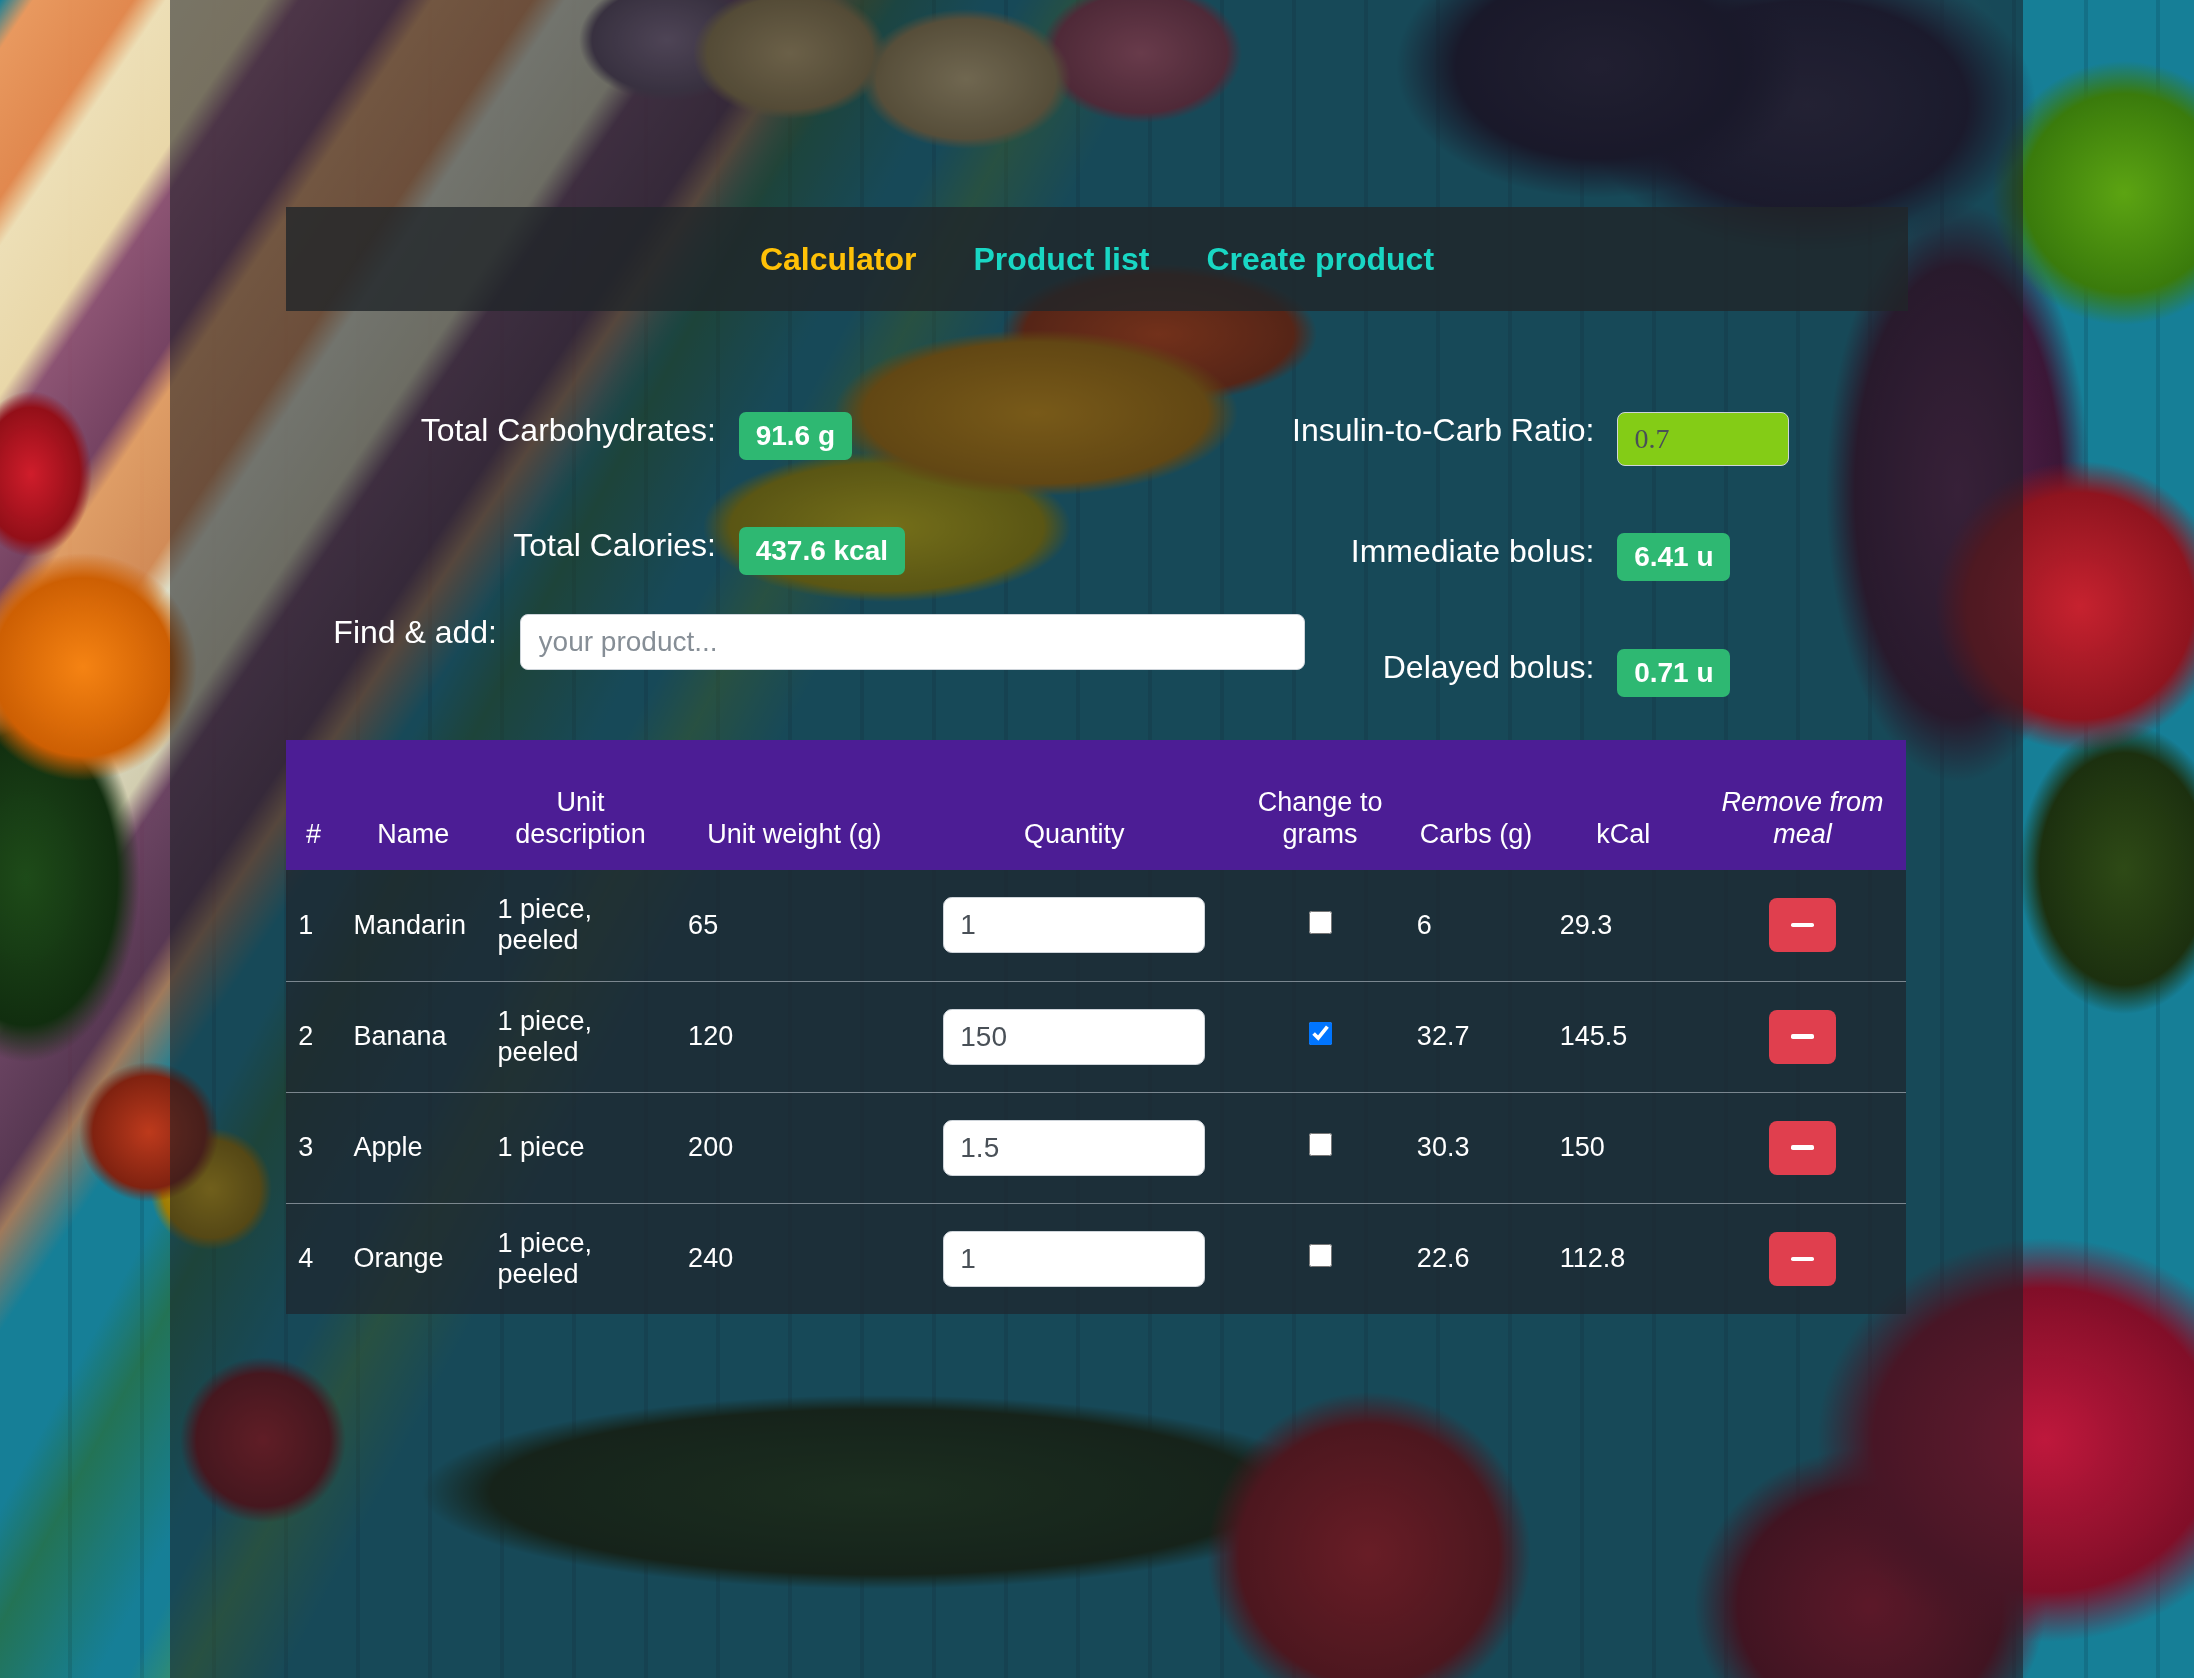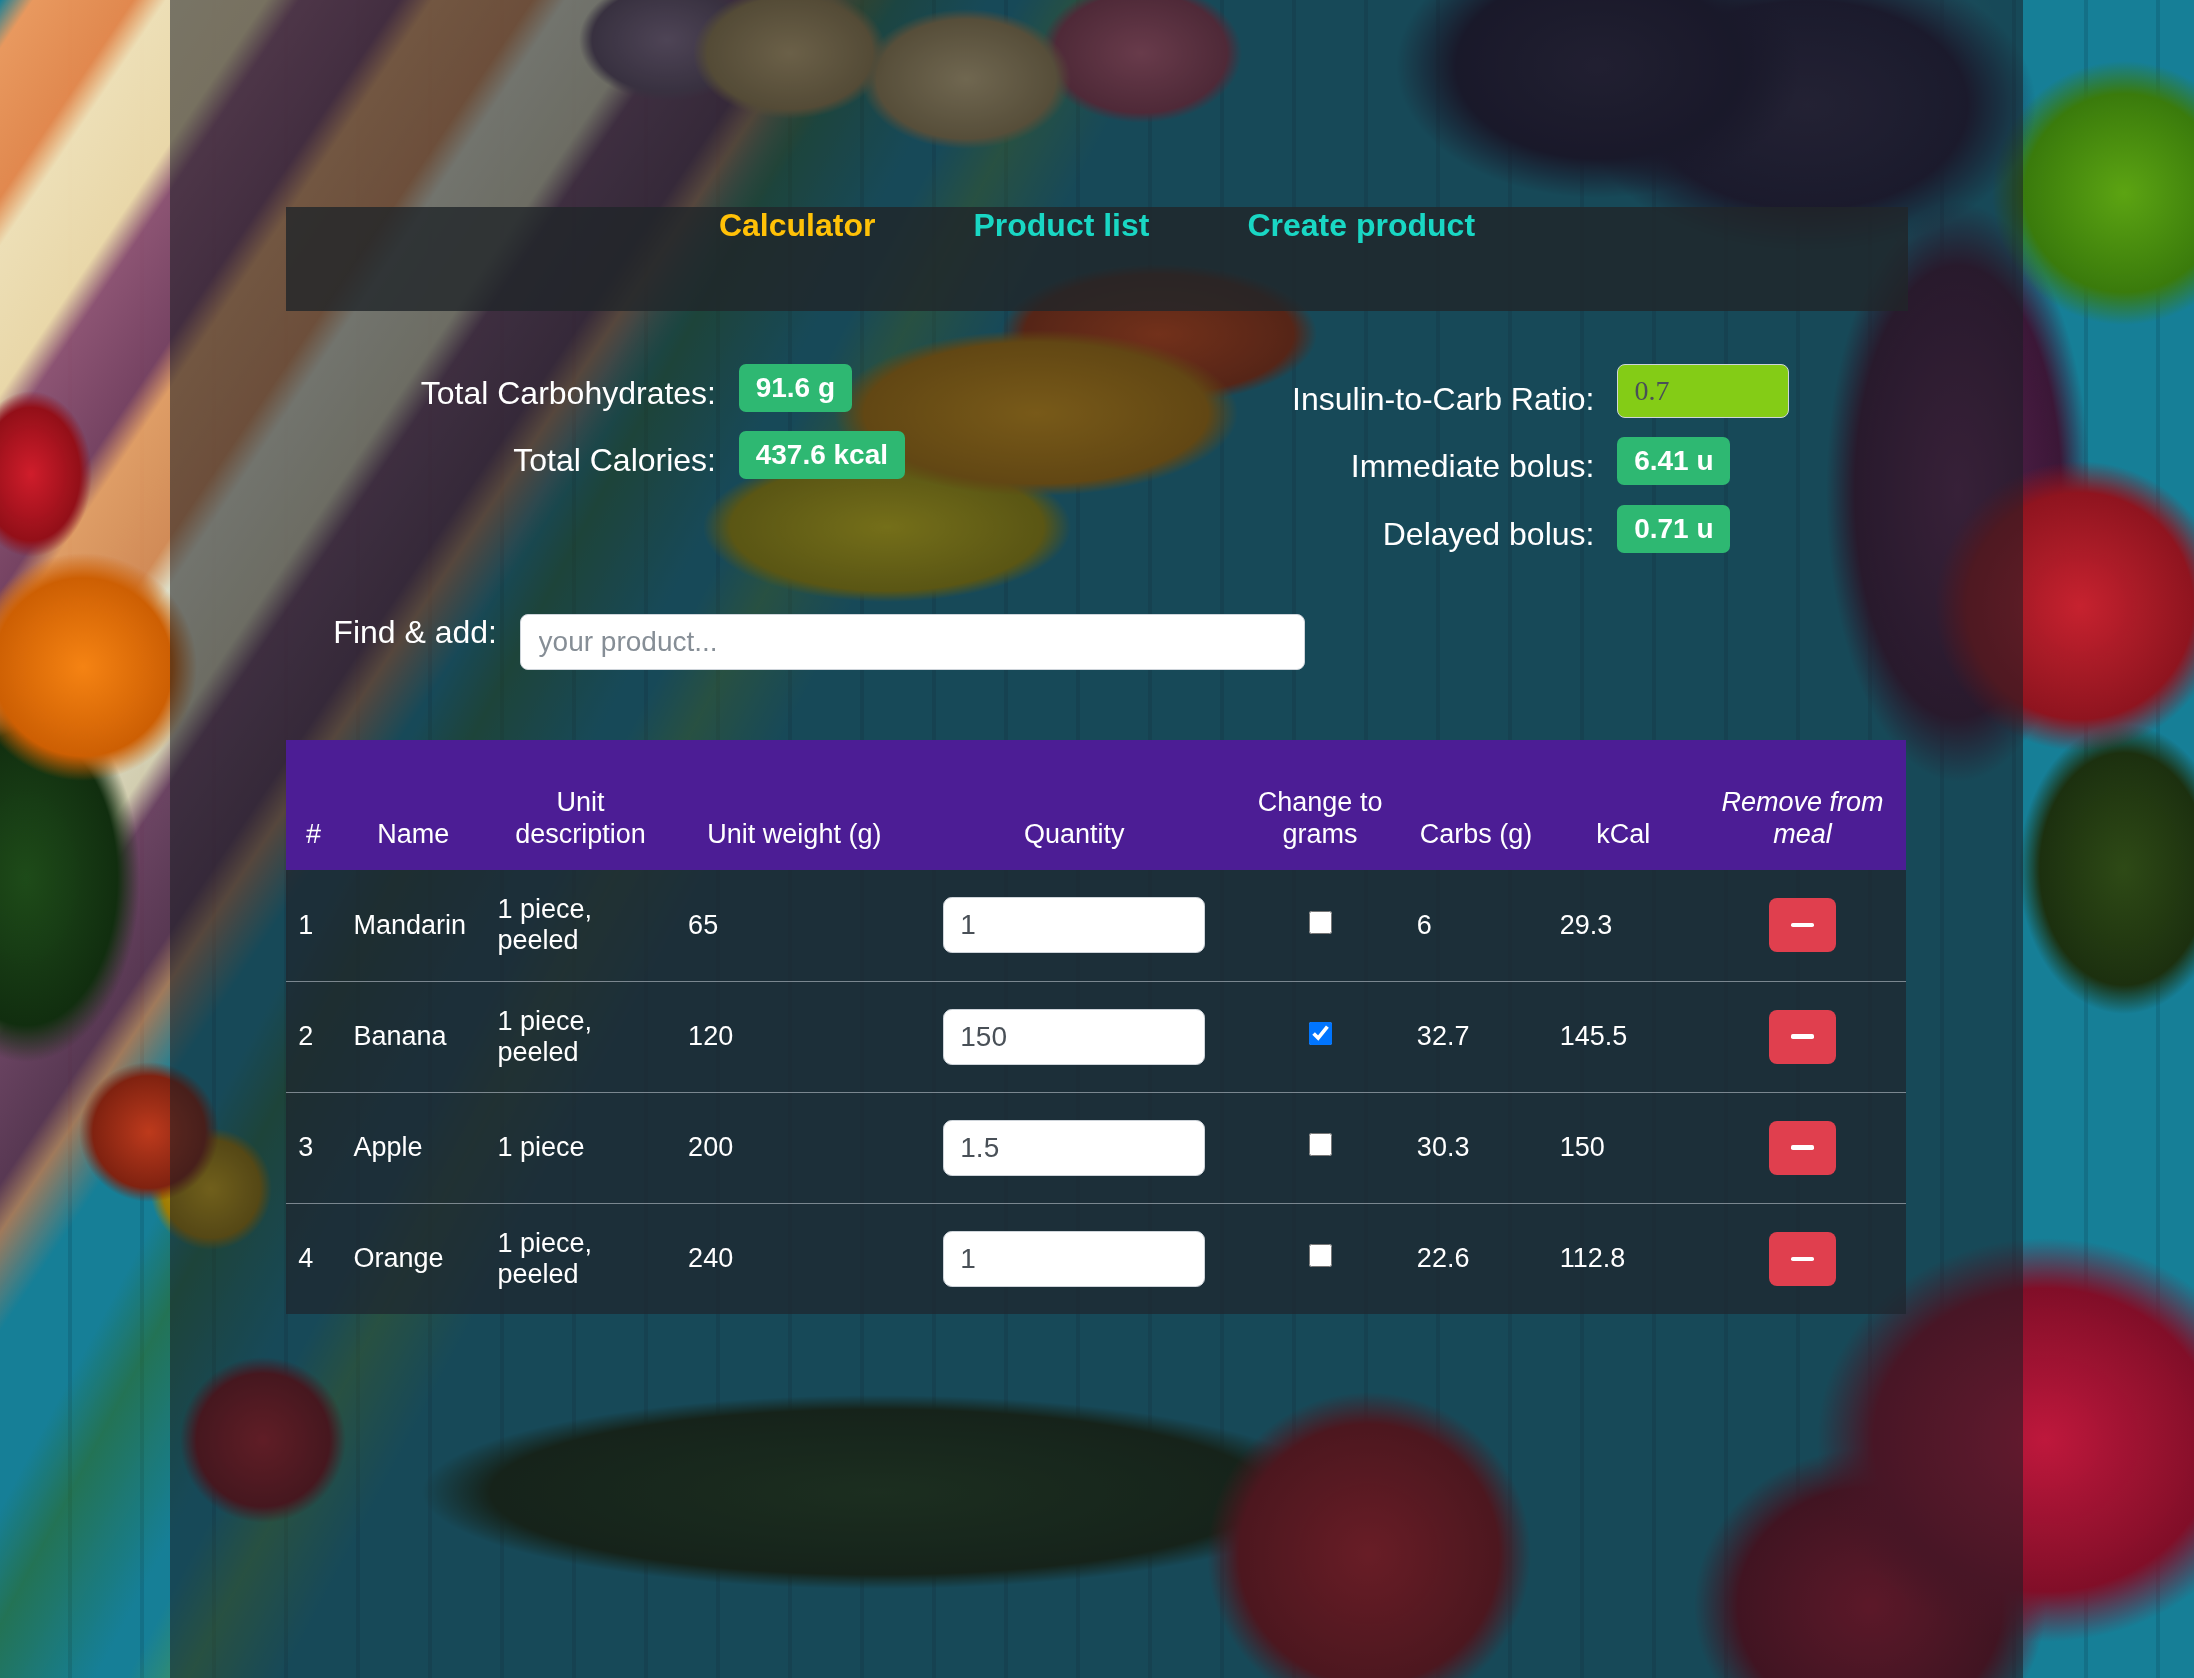--- a/index.html
+++ b/index.html
@@ -110,22 +110,23 @@
     text-shadow: 0 1.8px 5.3px rgba(0,0,0,0.35);
   }
 
   
   .navbar {
     position: absolute;
     left: 286px; top: 207px;
     width: 1622px; height: 104px;
     background: rgba(33, 37, 41, 0.80);
     display: flex;
+    align-items: center;
     justify-content: center;
-    gap: 98px;
+    gap: 57px;
   }
   .nav-link {
     font-size: 32px;
     font-weight: 700;
     text-decoration: none;
     white-space: nowrap;
     cursor: pointer;
   }
   .nav-link.active { color: #ffc107; }
   .nav-link.normal { color: #19d7c4; }
@@ -135,22 +136,23 @@
     position: absolute;
     left: 286px; top: 364px;
     width: 1622px;
     display: flex;
   }
   .stats-col { display: flex; flex-direction: column; }
   .stats-col.left  { width: 52%; }
   .stats-col.right { width: 48%; }
   .stat-row {
     display: flex;
-    align-items: flex-end;
+    align-items: flex-start;
     margin-bottom: 19.3px;
+    margin-top: 48px;
   }
   .stat-label {
     color: #ffffff;
     font-size: 32px;
     font-weight: 400;
     text-align: right;
     white-space: nowrap;
   }
   .stats-col.left .stat-label  { width: 430px; }
   .stats-col.right .stat-label { width: 465px; }

